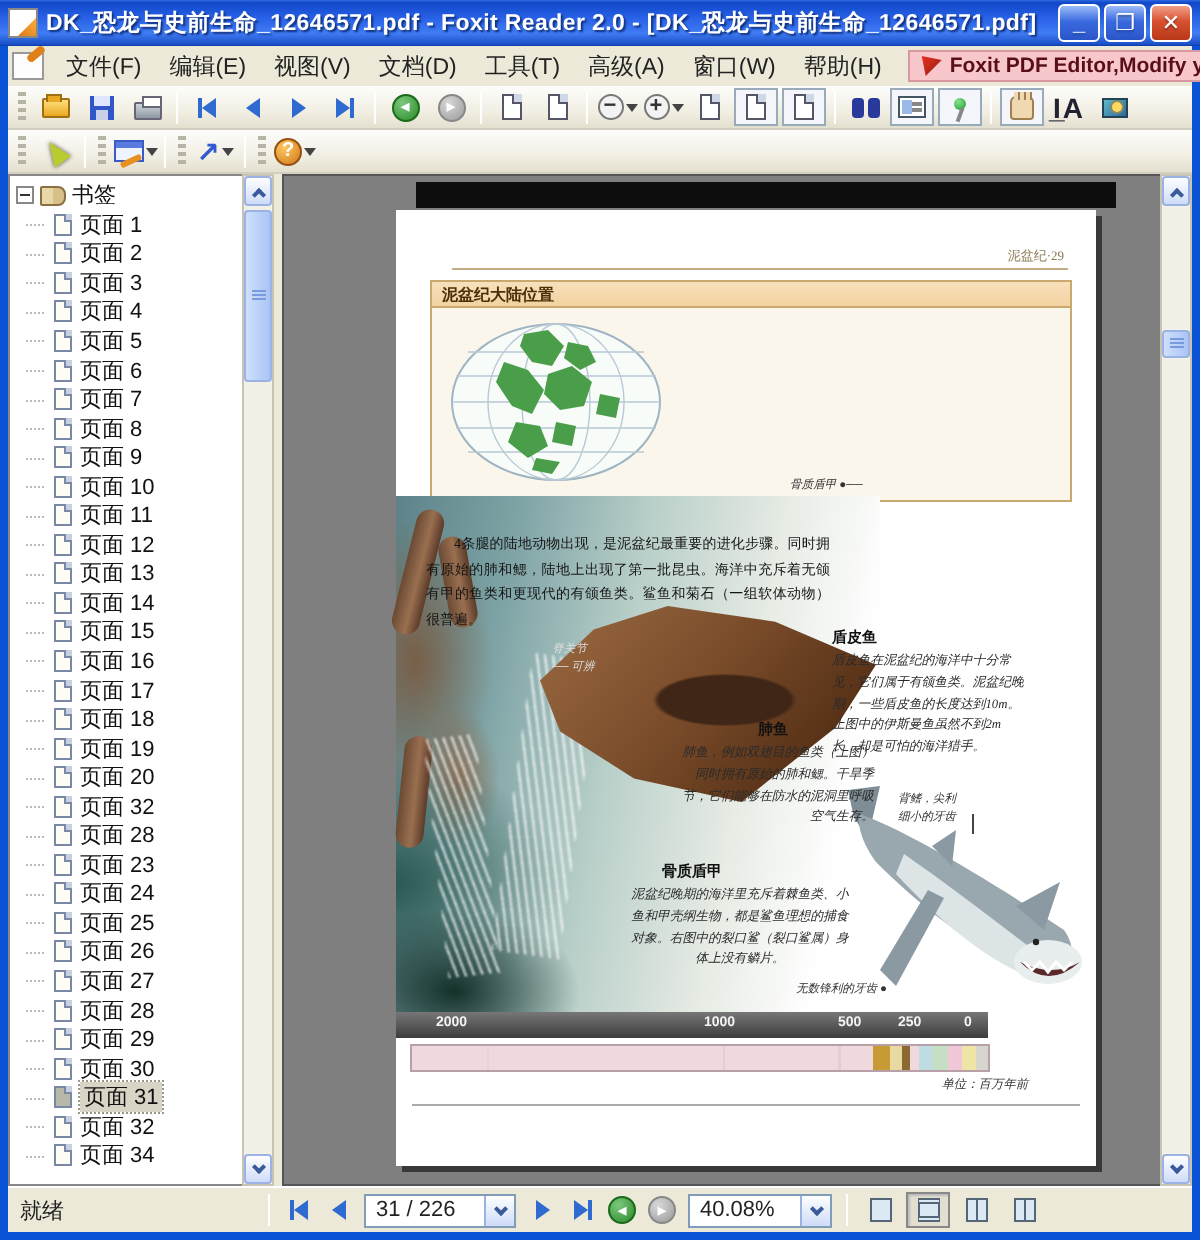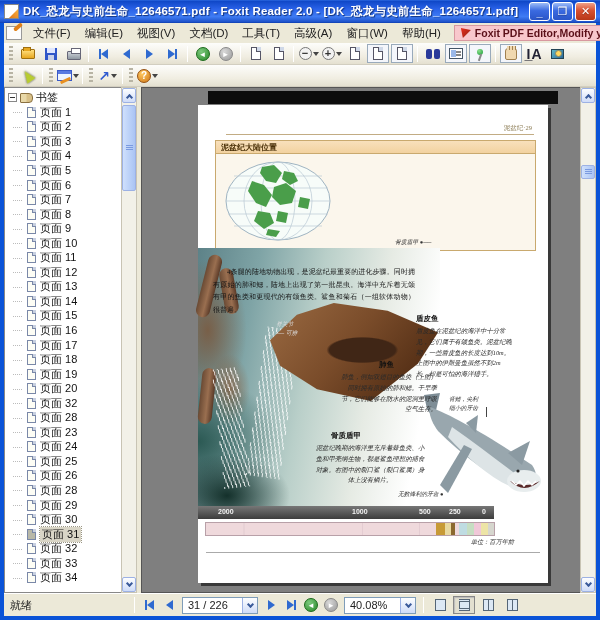--- a/index.html
+++ b/index.html
@@ -457,41 +457,41 @@
           <div class="bm-item">
             <span class="page-ico"></span>
             <span class="bm-label">页面 25</span>
           </div>
           <div class="bm-item">
             <span class="page-ico"></span>
             <span class="bm-label">页面 26</span>
           </div>
           <div class="bm-item">
             <span class="page-ico"></span>
+            <span class="bm-label">页面 27</span>
+          </div>
+          <div class="bm-item">
+            <span class="page-ico"></span>
             <span class="bm-label">页面 28</span>
           </div>
           <div class="bm-item">
             <span class="page-ico"></span>
             <span class="bm-label">页面 29</span>
           </div>
           <div class="bm-item">
             <span class="page-ico"></span>
             <span class="bm-label">页面 30</span>
           </div>
           <div class="bm-item selected">
             <span class="page-ico"></span>
             <span class="bm-label">页面 31</span>
           </div>
           <div class="bm-item">
             <span class="page-ico"></span>
             <span class="bm-label">页面 32</span>
-          </div>
-          <div class="bm-item">
-            <span class="page-ico"></span>
-            <span class="bm-label">页面 33</span>
           </div>
           <div class="bm-item">
             <span class="page-ico"></span>
             <span class="bm-label">页面 34</span>
           </div>
         </div>
     </div>
 
     <div class="sb" style="height:506px;">
       <div class="sb-btn">

